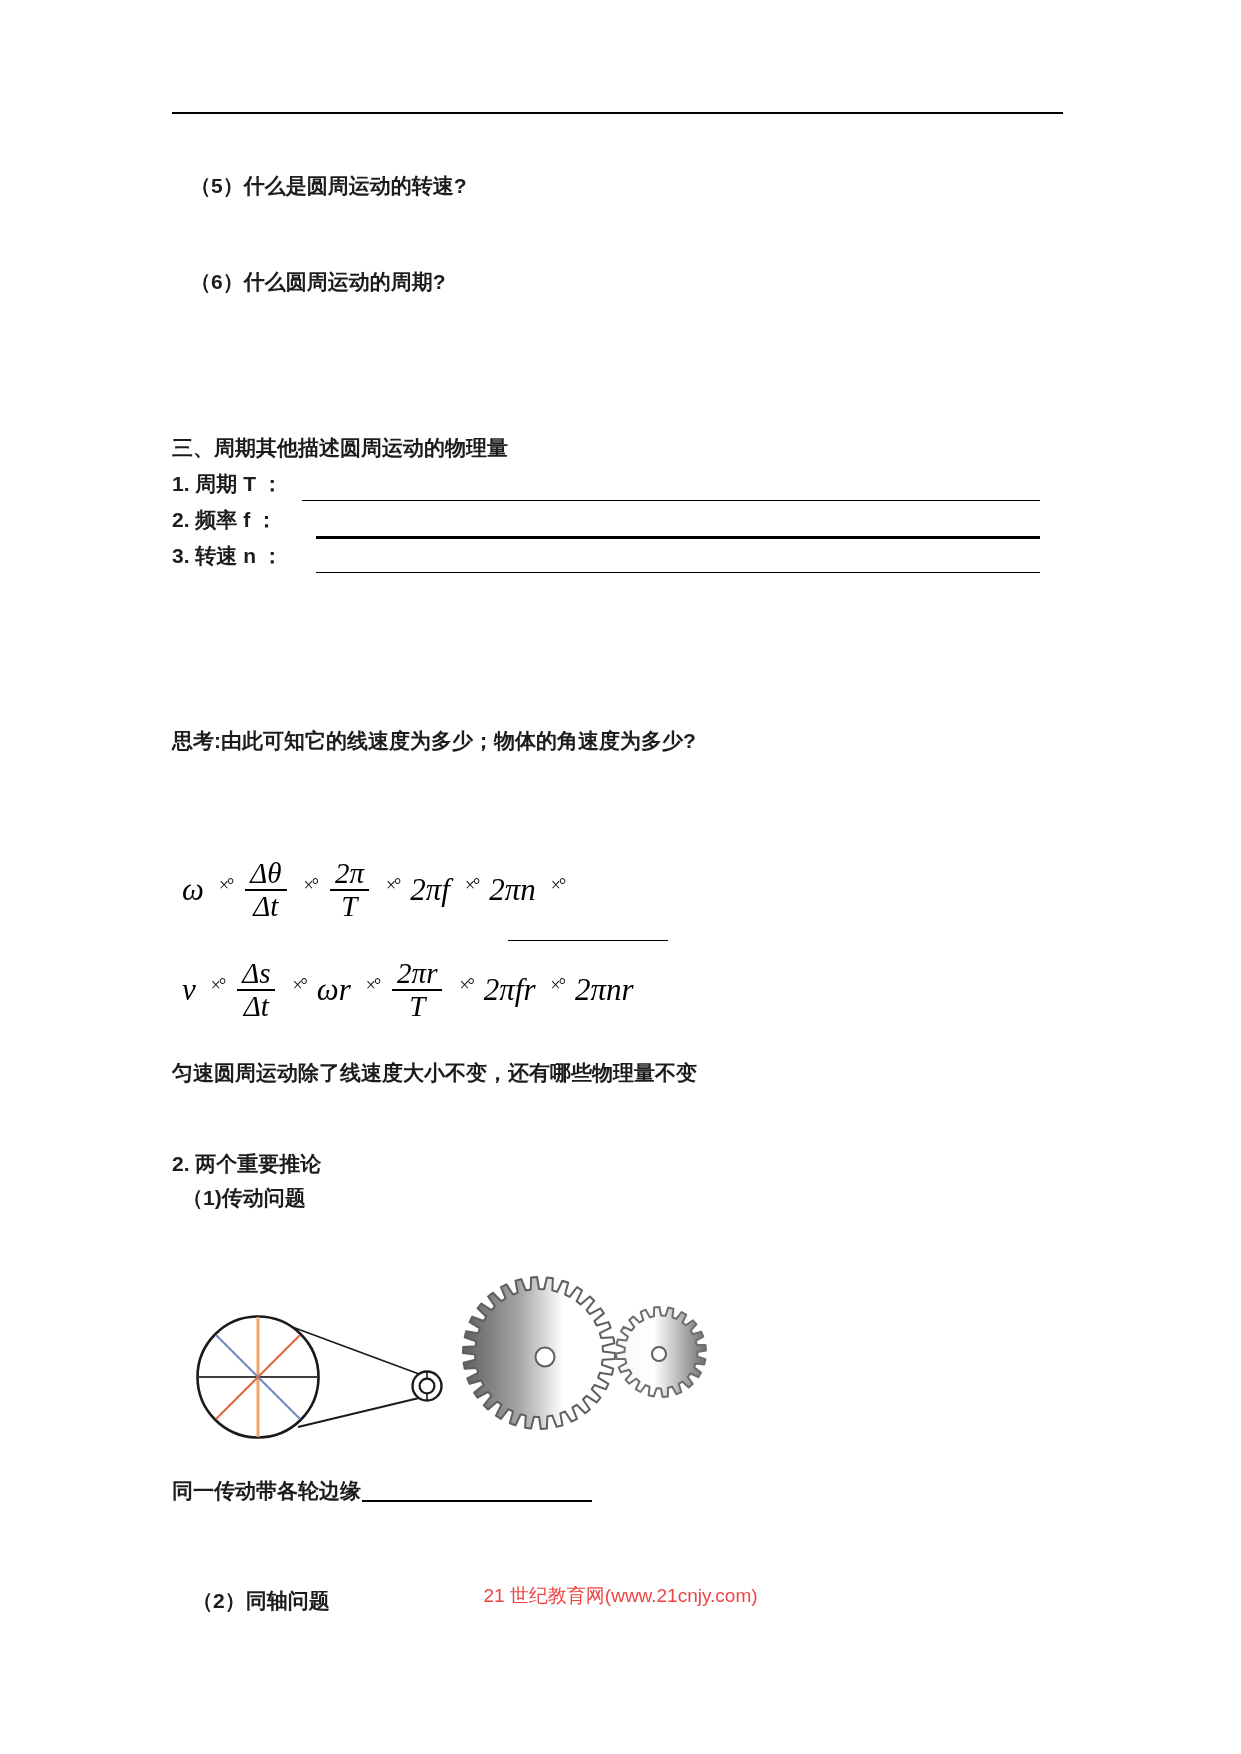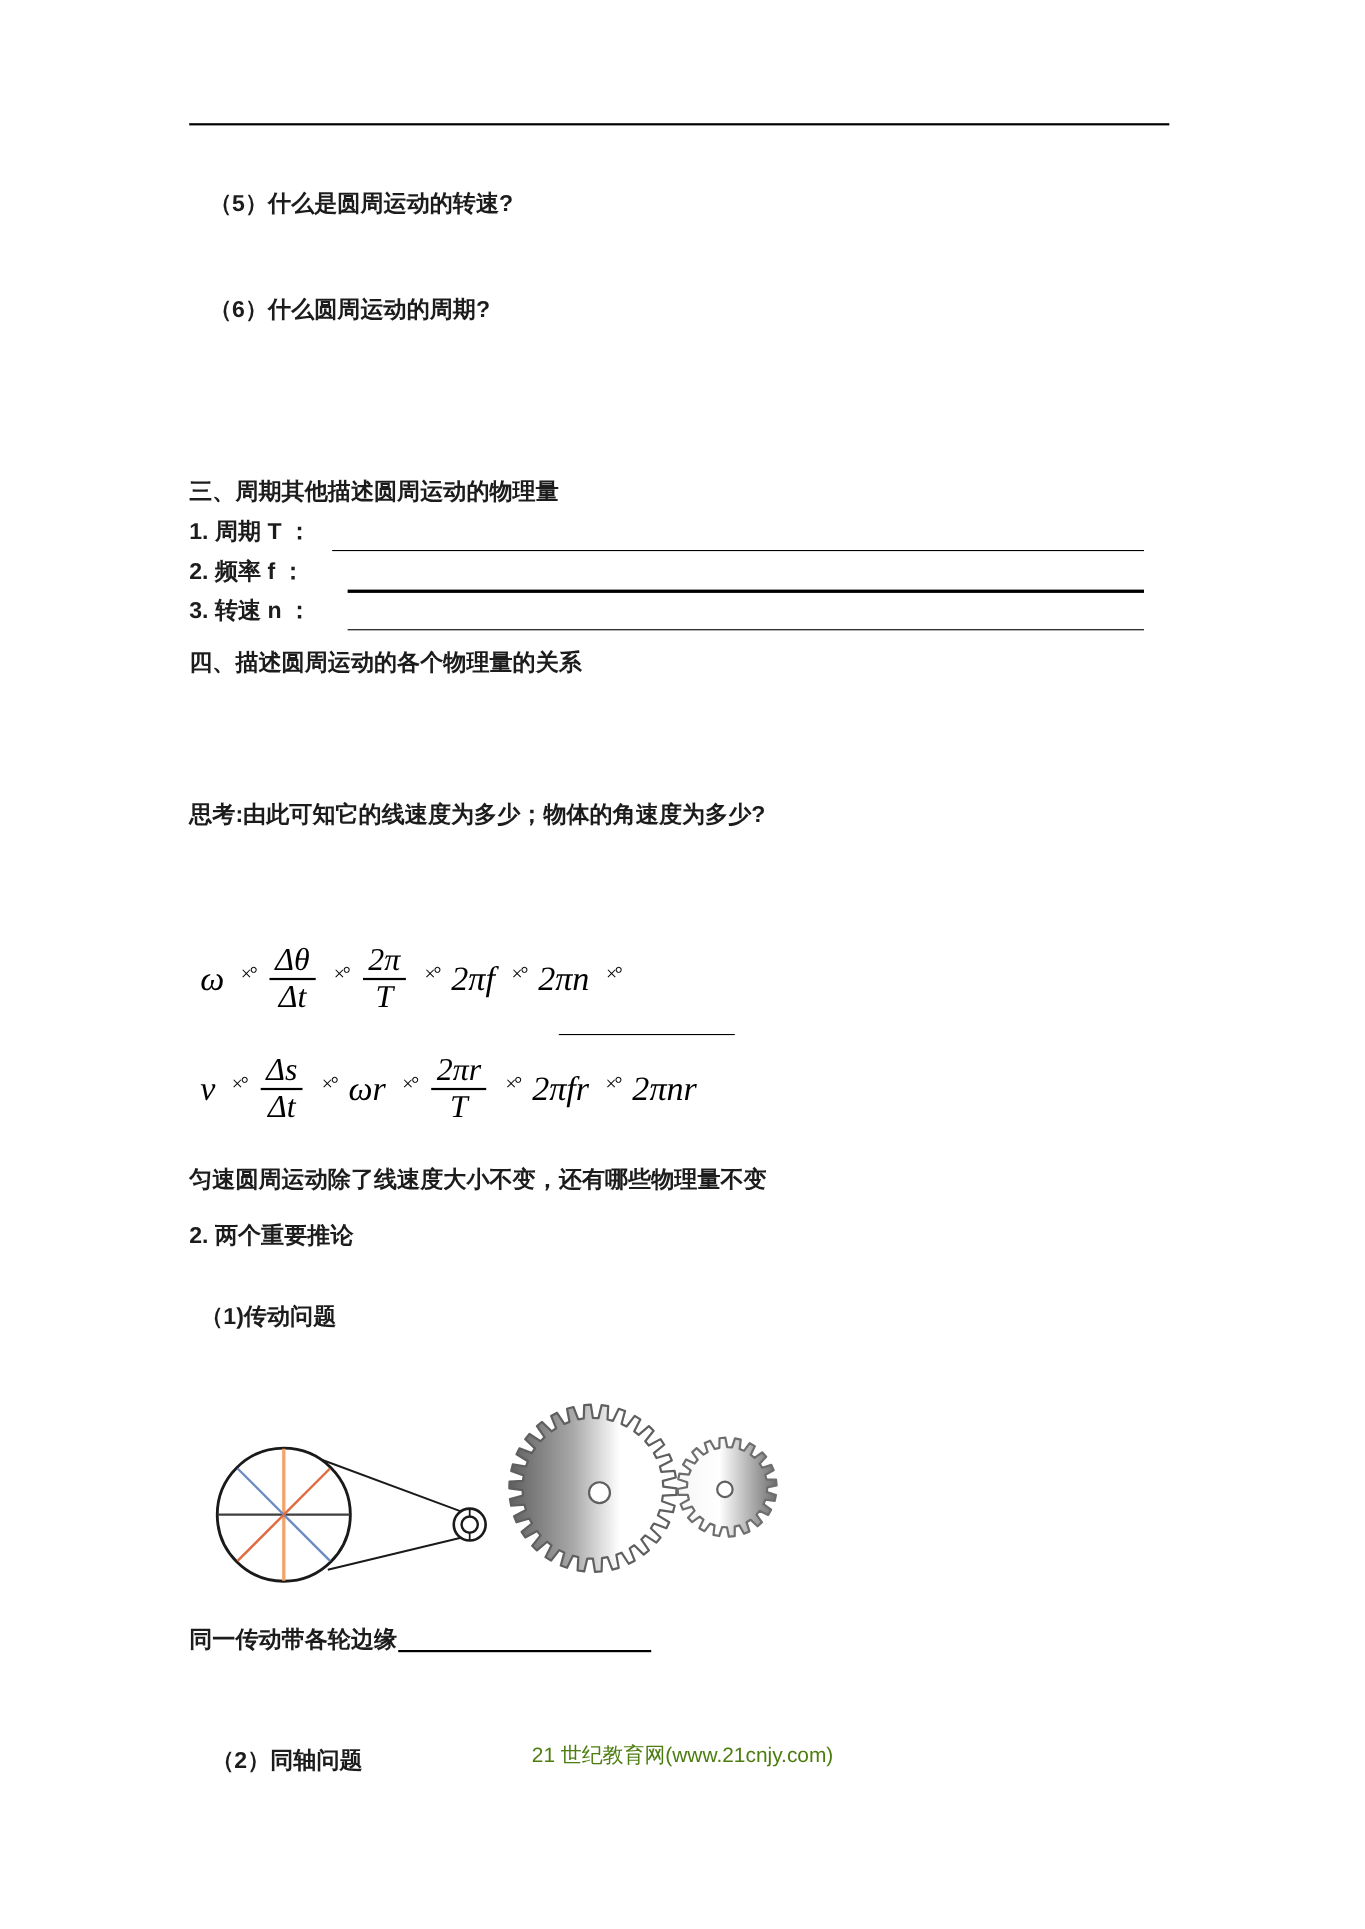--- a/index.html
+++ b/index.html
@@ -43,21 +43,20 @@
 
   <div class="abs t" style="left:172px; top:470px;">1. 周期 T ：</div>
   <div class="blank" style="left:302px; top:500px; width:738px;"></div>
 
   <div class="abs t" style="left:172px; top:506px;">2. 频率 f ：</div>
   <div class="blank bold" style="left:316px; top:536px; width:724px;"></div>
 
   <div class="abs t" style="left:172px; top:542px;">3. 转速 n ：</div>
   <div class="blank" style="left:316px; top:572px; width:724px;"></div>
 
-  <div class="abs t" style="left:172px; top:589px;">四、描述圆周运动的各个物理量的关系</div>
   <div class="abs t" style="left:172px; top:727px;">思考:由此可知它的线速度为多少；物体的角速度为多少?</div>
 
   <div class="formula" style="left:180px; top:858px;">
     <span class="term">ω</span>
     <span class="eqg">×°</span>
     <span class="frac">
       <span class="num">Δθ</span>
       <span class="den">Δt</span>
     </span>
     <span class="eqg">×°</span>
@@ -87,21 +86,21 @@
       <span class="num">2πr</span>
       <span class="den">T</span>
     </span>
     <span class="eqg">×°</span>
     <span class="term">2πfr</span>
     <span class="eqg">×°</span>
     <span class="term">2πnr</span>
   </div>
 
   <div class="abs t" style="left:172px; top:1059px;">匀速圆周运动除了线速度大小不变，还有哪些物理量不变</div>
-  <div class="abs t" style="left:172px; top:1110px;">2.  两个重要推论</div>
+  <div class="abs t" style="left:172px; top:1150px;">2.  两个重要推论</div>
   <div class="abs t" style="left:182px; top:1184px;text-align:center;">（1)传动问题</div>
 
   <svg class="abs" style="left:160px; top:1255px;" width="580" height="200" viewBox="160 1255 580 200">
     <defs>
       <linearGradient id="gradBig" x1="0" y1="0" x2="1" y2="0">
         <stop offset="0" stop-color="#5f5f5f"></stop>
         <stop offset="0.38" stop-color="#a8a8a8"></stop>
         <stop offset="0.66" stop-color="#ffffff"></stop>
         <stop offset="1" stop-color="#ffffff"></stop>
       </linearGradient>
@@ -129,15 +128,15 @@
     <circle cx="545" cy="1357" r="9.5" fill="#ffffff" stroke="#5f5f5f" stroke-width="2"></circle>
     <path id="gearSmall" fill="url(#gradSmall)" stroke="#6e6e6e" stroke-width="2" stroke-linejoin="round" d="M705.4,1359.2 L704.3,1364.4 L695.7,1363.4 L694.1,1367.4 L701.0,1372.5 L698.3,1377.2 L690.5,1373.5 L687.7,1376.9 L692.7,1383.9 L688.7,1387.5 L682.4,1381.6 L678.7,1383.9 L681.3,1392.2 L676.4,1394.3 L672.2,1386.7 L668.0,1387.8 L667.9,1396.5 L662.6,1397.0 L660.9,1388.5 L656.5,1388.2 L653.8,1396.4 L648.6,1395.3 L649.6,1386.7 L645.6,1385.1 L640.5,1392.0 L635.8,1389.3 L639.5,1381.5 L636.1,1378.7 L629.1,1383.7 L625.5,1379.7 L631.4,1373.4 L629.1,1369.7 L620.8,1372.3 L618.7,1367.4 L626.3,1363.2 L625.2,1359.0 L616.5,1358.9 L616.0,1353.6 L624.5,1351.9 L624.8,1347.5 L616.6,1344.8 L617.7,1339.6 L626.3,1340.6 L627.9,1336.6 L621.0,1331.5 L623.7,1326.8 L631.5,1330.5 L634.3,1327.1 L629.3,1320.1 L633.3,1316.5 L639.6,1322.4 L643.3,1320.1 L640.7,1311.8 L645.6,1309.7 L649.8,1317.3 L654.0,1316.2 L654.1,1307.5 L659.4,1307.0 L661.1,1315.5 L665.5,1315.8 L668.2,1307.6 L673.4,1308.7 L672.4,1317.3 L676.4,1318.9 L681.5,1312.0 L686.2,1314.7 L682.5,1322.5 L685.9,1325.3 L692.9,1320.3 L696.5,1324.3 L690.6,1330.6 L692.9,1334.3 L701.2,1331.7 L703.3,1336.6 L695.7,1340.8 L696.8,1345.0 L705.5,1345.1 L706.0,1350.4 L697.5,1352.1 L697.2,1356.5 Z"></path>
     <circle cx="659" cy="1354" r="7" fill="#ffffff" stroke="#5f5f5f" stroke-width="2"></circle>
   </svg>
 
   <div class="abs t" style="left:172px; top:1477px;">同一传动带各轮边缘</div>
   <div class="blank bold" style="left:362px; top:1500px; width:230px; border-top-width:2.5px;"></div>
 
   <div class="abs t" style="left:192px; top:1587px;">（2）同轴问题</div>
 
-  <div class="footer" style="top:1583px; color:#4d7c0f;">21 世纪教育网(www.21cnjy.com)</div>
+  <div class="footer" style="top:1583px; color:#ef4444;">21 世纪教育网(www.21cnjy.com)</div>
 
 </div>
 
 </body></html>

